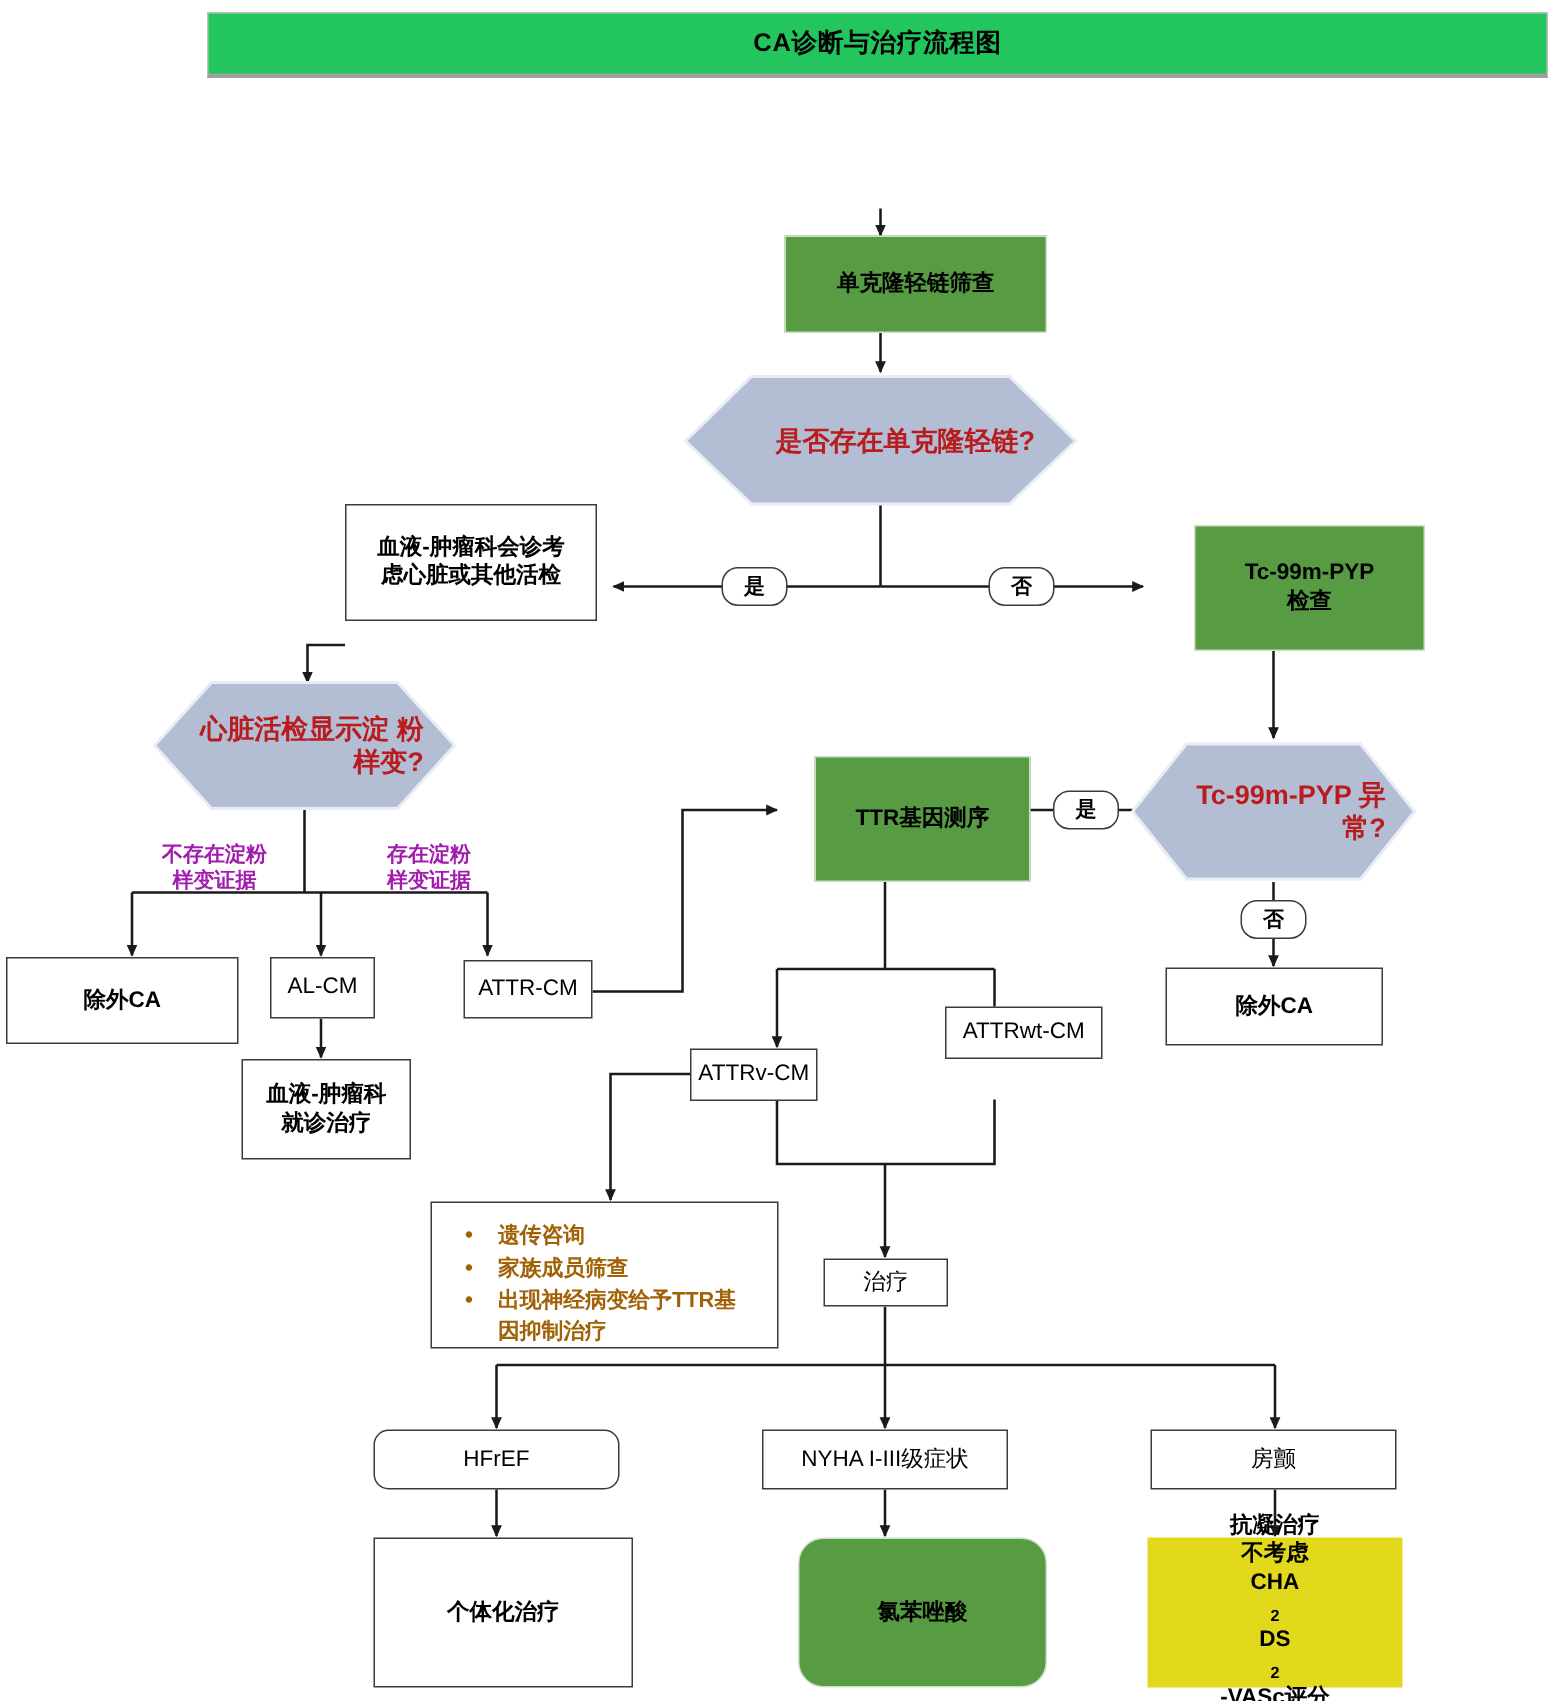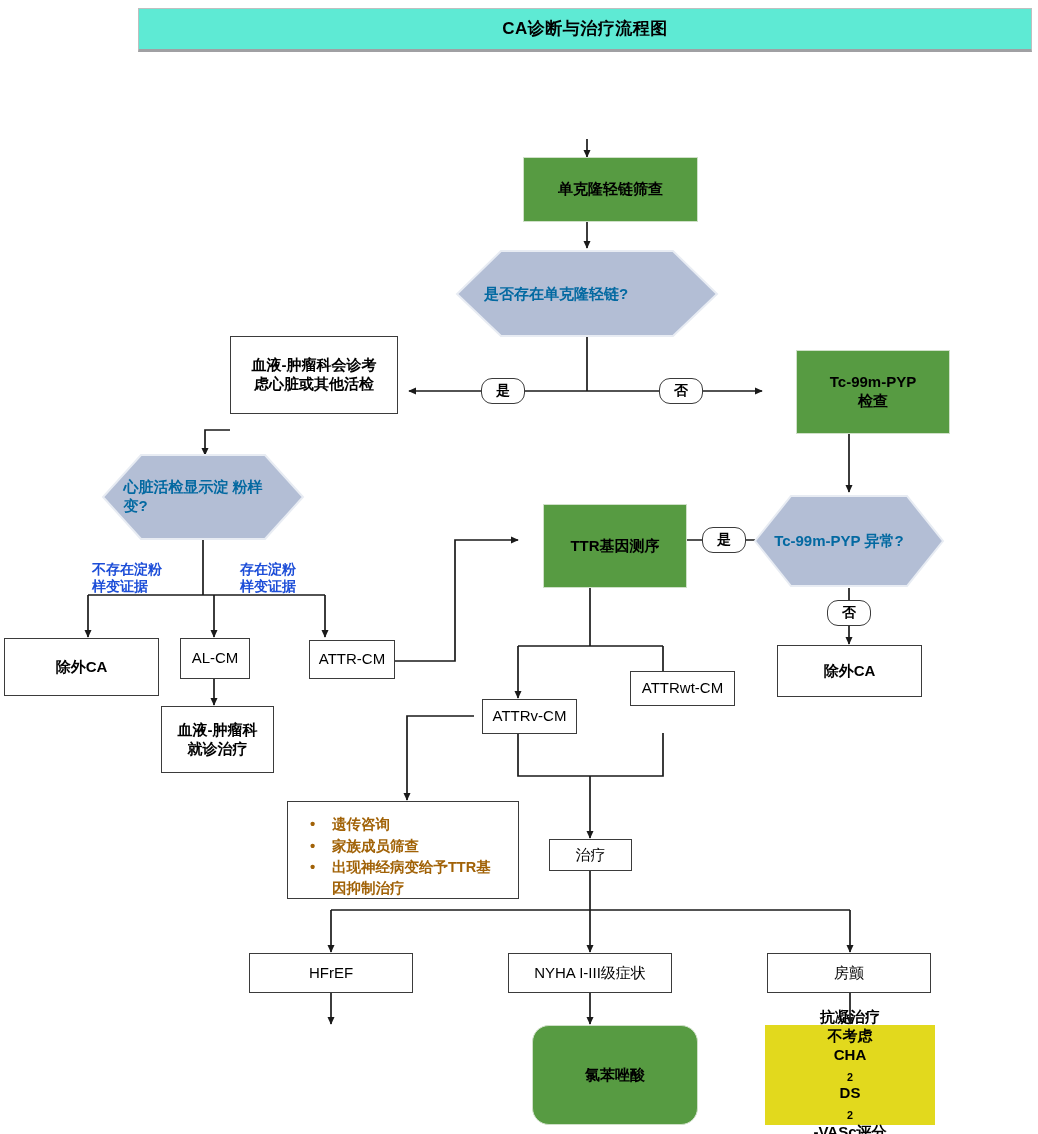--- a/index.html
+++ b/index.html
@@ -27,21 +27,21 @@
     box-sizing:border-box;
     display:flex;
     align-items:center;
     justify-content:center;
     text-align:center;
     color:#000000;
     line-height:1.25;
   }
   
   .title-bar{
-    background:#5eead4;
+    background:#22c55e;
     border:1px solid #bfbfbf;
     border-bottom:3px solid #a0a0a3;
     font-weight:bold;
     font-size:17px;
     letter-spacing:.5px;
   }
   
   .rect{
     background:#ffffff;
     border:1.4px solid #3b3b3b;
@@ -78,24 +78,24 @@
     align-items:center;
     justify-content:center;
   }
   .hex-wrap .hexbg{
     position:absolute;
     left:0;top:0;width:100%;height:100%;
   }
   .hex-wrap .hextext{
     position:relative;
     z-index:2;
-    text-align:left;
-    font-weight:bold;
-    font-size:15px;
-    color:#0369a1;
+    text-align:right;
+    font-weight:bold;
+    font-size:18px;
+    color:#b91c1c;
     line-height:1.25;
     width:78%;
   }
   
   .pill{
     position:absolute;
     box-sizing:border-box;
     background:#ffffff;
     border:1.3px solid #3b3b3b;
     border-radius:11px;
@@ -105,22 +105,22 @@
     font-size:14px;
     font-weight:bold;
     color:#000000;
     z-index:5;
   }
   
   .edge-label{
     position:absolute;
     font-size:14px;
     font-weight:bold;
-    color:#1d4ed8;
-    text-align:left;
+    color:#a21caf;
+    text-align:center;
     line-height:1.22;
     z-index:5;
   }
   
   .bullets{
     position:absolute;
     box-sizing:border-box;
     background:#ffffff;
     border:1.4px solid #3b3b3b;
     padding:12px 10px 10px 14px;
@@ -268,43 +268,44 @@
 
   <div class="node rect bold stack" style="left:161px; top:706px; width:113px; height:67px;">
     <div>
       <span>血液-肿瘤科</span>
       <span>就诊治疗</span>
     </div>
   </div>
 
   <div class="node rect" style="left:309px; top:640px; width:86px; height:39px;">ATTR-CM</div>
 
-  <div class="node rect" style="left:482px; top:699px; width:95px; height:35px;">ATTRv-CM</div>
+  <div class="node rect" style="left:460px; top:699px; width:85px; height:35px;">ATTRv-CM</div>
 
   <div class="node rect" style="left:610px; top:671px; width:105px; height:35px;margin-left:20px;">ATTRwt-CM</div>
 
   <div class="bullets" style="left:287px; top:801px; width:232px; height:98px;">
     <ul>
       <li>遗传咨询</li>
       <li>家族成员筛查</li>
       <li style="padding-left:30px;">
         <span>出现神经病变给予TTR基</span>
         <span style="display:block;">因抑制治疗</span>
       </li>
     </ul>
   </div>
 
   <div class="node rect" style="left:549px; top:839px; width:83px; height:32px;">治疗</div>
 
-  <div class="node rect" style="left:249px; top:953px; width:164px; height:40px;">HFrEF</div>
+  <div class="node rect" style="left:249px; top:953px; width:164px; height:40px;border-radius:10px;">HFrEF</div>
 
   <div class="node rect" style="left:508px; top:953px; width:164px; height:40px;">NYHA I-III级症状</div>
 
   <div class="node rect" style="left:767px; top:953px; width:164px; height:40px;">房颤</div>
 
+  <div class="node rect bold" style="left:249px; top:1025px; width:173px; height:100px;">个体化治疗</div>
 
   <div class="node green" style="left:508px; top:1025px; width:166px; height:100px;border-radius:17px;">氯苯唑酸</div>
 
   <div class="node yellow stack" style="left:765px; top:1025px; width:170px; height:100px;">
     <div>
       <span>抗凝治疗</span>
       <span>不考虑</span>
       <span><span>CHA</span><sub>2</sub><span>DS</span><sub>2</sub><span>-VASc评分</span></span>
     </div>
   </div>

